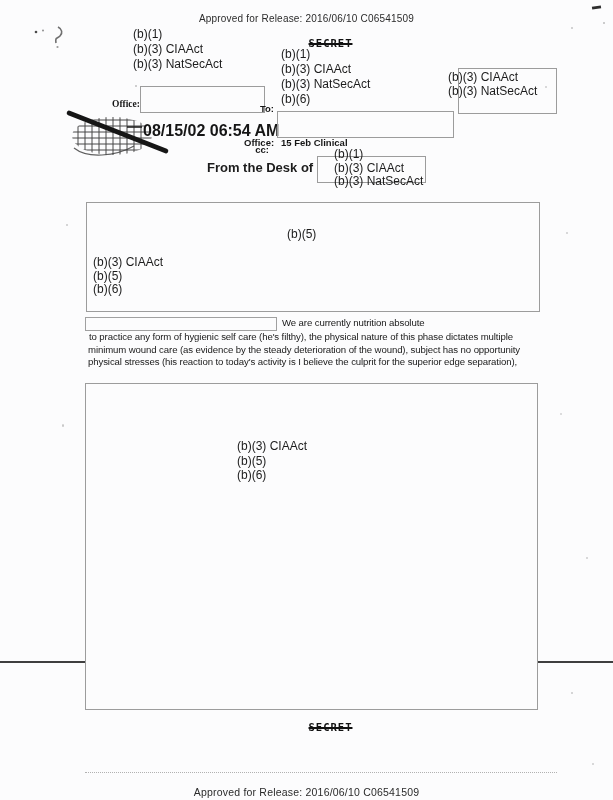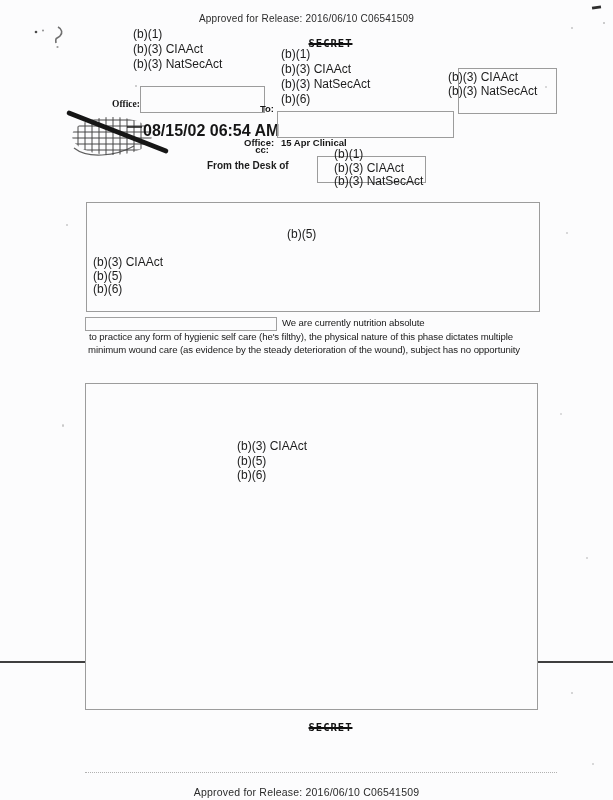--- a/index.html
+++ b/index.html
@@ -14,21 +14,21 @@
   .release-b { font-size:10.5px; }
   .secret {
     font-family:"DejaVu Sans Mono", monospace; font-weight:bold;
     font-size:10.5px; letter-spacing:1px; color:#111;
     text-decoration:line-through; text-decoration-thickness:2px;margin-left:48px;
   }
   .codes { font-size:12px; line-height:15px; white-space:nowrap; }
   .codes-tight { font-size:12px; line-height:13.5px; white-space:nowrap; }
   .rbox { position:absolute; border:1px solid #9c9c9c; background:transparent; }
   .flabel { font-size:9.5px; font-weight:bold; white-space:nowrap; color:#161616; }
-  .deskhdr { font-size:10px; font-weight:bold; white-space:nowrap; }
+  .deskhdr { font-size:13px; font-weight:bold; white-space:nowrap; }
   .bodytext { font-size:9.6px; line-height:12.7px; letter-spacing:-0.1px; color:#191919; }
   .bodyline { white-space:nowrap; }
   .pline1 { display:flex; align-items:flex-start; }
   .inline-redaction { width:190px; height:12px; border:1px solid #a0a0a0; margin-right:5px; flex:none; }
   .hline { position:absolute; height:2px; background:#3f3f3f; }
   .dotline { position:absolute; border-top:1.5px dotted #9f9f9f; opacity:.8; }
   .speck { position:absolute; border-radius:50%; }
   .dash-mark { position:absolute; background:#2e2e2e; transform:rotate(-8deg); }
 </style>
 </head>
@@ -98,21 +98,21 @@
     <path d="M12,38 q10,8 28,7 q18,-1 32,-9" stroke="#3a3a3a" stroke-width="1.2" fill="none" opacity="0.8"></path>
     <line x1="65" y1="17" x2="80" y2="17" stroke="#222" stroke-width="1.6"></line>
     <line x1="7" y1="3" x2="104" y2="41" stroke="#161616" stroke-width="4.6" stroke-linecap="round"></line>
   </svg>
   <div class="abs flabel" style="left:143px; top:122px; font-size:16px;">08/15/02 06:54 AM</div>
 
   <div class="abs flabel" style="left:250px; top:103px; width:24px; text-align:right;">To:</div>
   <div class="abs flabel" style="left:250px; top:144px; width:24px; text-align:center;">cc:</div>
   <div class="rbox" style="left:277px; top:111px; width:175px; height:25px;"></div>
   <div class="abs flabel" style="left:244px; top:137px;">Office:</div>
-  <div class="abs flabel" style="left:281px; top:137px;">15 Apr Clinical</div>
+  <div class="abs flabel" style="left:281px; top:137px;">15 Feb Clinical</div>
 
   <div class="abs deskhdr" style="left:207px; top:160px;">From the Desk of</div>
   <div class="rbox" style="left:317px; top:156px; width:107px; height:25px;"></div>
   <div class="abs codes-tight" style="left:334px; top:148px;">
     <div>(b)(1)</div>
     <div>(b)(3) CIAAct</div>
     <div>(b)(3) NatSecAct</div>
   </div>
 
   <div class="rbox" style="left:86px; top:202px; width:452px; height:108px;"></div>
@@ -123,20 +123,21 @@
     <div>(b)(6)</div>
   </div>
 
   <div class="abs bodytext" style="left:85px; top:317px; width:480px;">
     <div class="pline1">
       <span class="inline-redaction"></span>
       <span class="bodyline">We are currently nutrition absolute</span>
     </div>
     <div class="bodyline" style="margin-left:4px;">to practice any form of hygienic self care (he's filthy), the physical nature of this phase dictates multiple</div>
     <div class="bodyline" style="margin-left:3px;">minimum wound care (as evidence by the steady deterioration of the wound), subject has no opportunity</div>
+    <div class="bodyline" style="margin-left:3px;">physical stresses (his reaction to today's activity is I believe the culprit for the superior edge separation),</div>
   </div>
 
   <div class="rbox" style="left:85px; top:383px; width:451px; height:325px; background:#fcfcfd; z-index:2;"></div>
   <div class="abs codes" style="left:237px; top:439px; line-height:14.7px; z-index:3;">
     <div>(b)(3) CIAAct</div>
     <div>(b)(5)</div>
     <div>(b)(6)</div>
   </div>
 
   <div class="hline" style="left:0px; top:661px; width:86px; z-index:1;"></div>

